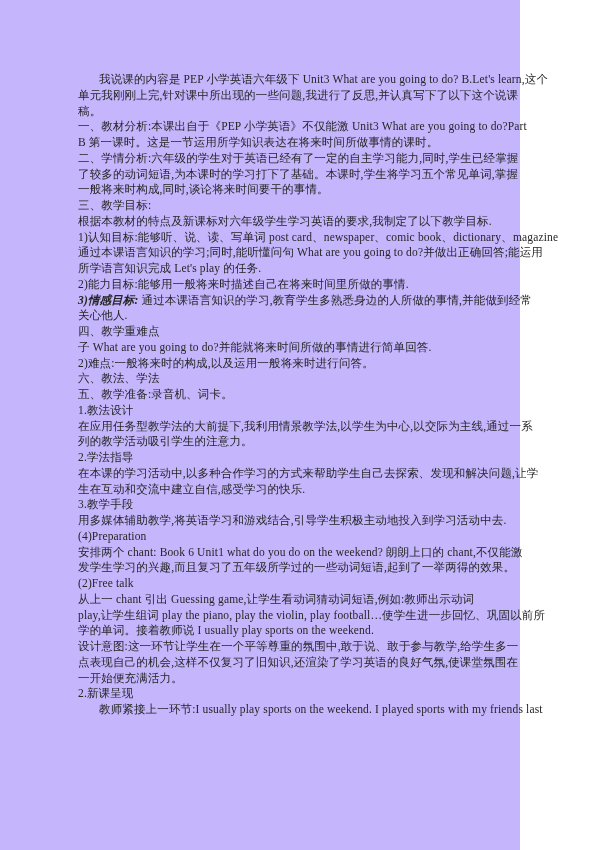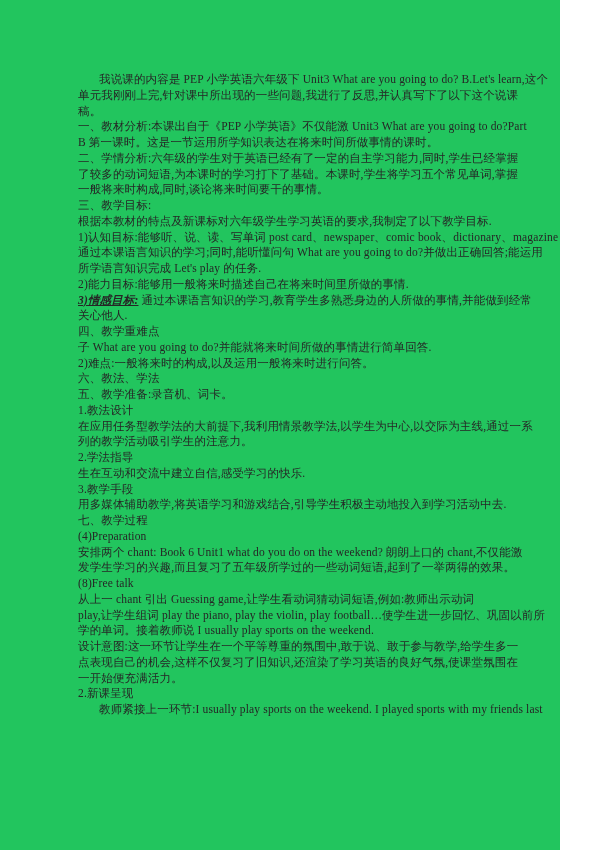--- a/index.html
+++ b/index.html
@@ -4,39 +4,39 @@
 <style>
   html, body { margin: 0; padding: 0; }
   body {
     width: 600px; height: 850px;
     background: #ffffff;
     overflow: hidden;
     font-family: "Liberation Serif", "DejaVu Serif", serif;
   }
   .page {
     position: relative;
-    width: 560px; height: 850px;
-    background: #22c55e;
+    width: 520px; height: 850px;
+    background: #c4b5fd;
   }
   .doc {
     position: absolute;
     left: 78px; top: 72px;
     width: 440px;
     font-size: 11.5px;
     line-height: 15.75px;
     color: #262626;
     letter-spacing: 0.15px;
   }
   .line {
     white-space: nowrap;
     height: 15.75px;
   }
   .line.indent { padding-left: 21px; }
   .run.bold { font-weight: bold; }
-  .run.italic { font-style: italic; text-decoration: underline; }
+  .run.italic { font-style: italic; }
 </style>
 </head>
 <body>
 
 <div class="page">
   <div class="doc">
       <div class="line indent"><span class="run">我说课的内容是 PEP 小学英语六年级下 Unit3 What are you going to do? B.Let's learn,这个</span></div>
       <div class="line"><span class="run">单元我刚刚上完,针对课中所出现的一些问题,我进行了反思,并认真写下了以下这个说课</span></div>
       <div class="line"><span class="run">稿。</span></div>
       <div class="line"><span class="run">一、教材分析:本课出自于《PEP 小学英语》不仅能激 Unit3 What are you going to do?Part</span></div>
@@ -54,28 +54,28 @@
       <div class="line"><span class="run">关心他人.</span></div>
       <div class="line"><span class="run">四、教学重难点</span></div>
       <div class="line"><span class="run">子 What are you going to do?并能就将来时间所做的事情进行简单回答.</span></div>
       <div class="line"><span class="run">2)难点:一般将来时的构成,以及运用一般将来时进行问答。</span></div>
       <div class="line"><span class="run">六、教法、学法</span></div>
       <div class="line"><span class="run">五、教学准备:录音机、词卡。</span></div>
       <div class="line"><span class="run">1.教法设计</span></div>
       <div class="line"><span class="run">在应用任务型教学法的大前提下,我利用情景教学法,以学生为中心,以交际为主线,通过一系</span></div>
       <div class="line"><span class="run">列的教学活动吸引学生的注意力。</span></div>
       <div class="line"><span class="run">2.学法指导</span></div>
+      <div class="line"><span class="run">在本课的学习活动中,以多种合作学习的方式来帮助学生自己去探索、发现和解决问题,让学</span></div>
       <div class="line"><span class="run">生在互动和交流中建立自信,感受学习的快乐.</span></div>
       <div class="line"><span class="run">3.教学手段</span></div>
       <div class="line"><span class="run">用多媒体辅助教学,将英语学习和游戏结合,引导学生积极主动地投入到学习活动中去.</span></div>
-      <div class="line"><span class="run">七、教学过程</span></div>
       <div class="line"><span class="run">(4)Preparation</span></div>
       <div class="line"><span class="run">安排两个 chant: Book 6 Unit1 what do you do on the weekend? 朗朗上口的 chant,不仅能激</span></div>
       <div class="line"><span class="run">发学生学习的兴趣,而且复习了五年级所学过的一些动词短语,起到了一举两得的效果。</span></div>
-      <div class="line"><span class="run">(8)Free talk</span></div>
+      <div class="line"><span class="run">(2)Free talk</span></div>
       <div class="line"><span class="run">从上一 chant 引出 Guessing game,让学生看动词猜动词短语,例如:教师出示动词</span></div>
       <div class="line"><span class="run">play,让学生组词 play the piano, play the violin, play football…使学生进一步回忆、巩固以前所</span></div>
       <div class="line"><span class="run">学的单词。接着教师说 I usually play sports on the weekend.</span></div>
       <div class="line"><span class="run">设计意图:这一环节让学生在一个平等尊重的氛围中,敢于说、敢于参与教学,给学生多一</span></div>
       <div class="line"><span class="run">点表现自己的机会,这样不仅复习了旧知识,还渲染了学习英语的良好气氛,使课堂氛围在</span></div>
       <div class="line"><span class="run">一开始便充满活力。</span></div>
       <div class="line"><span class="run">2.新课呈现</span></div>
       <div class="line indent"><span class="run">教师紧接上一环节:I usually play sports on the weekend. I played sports with my friends last</span></div>
     </div>
 </div>

